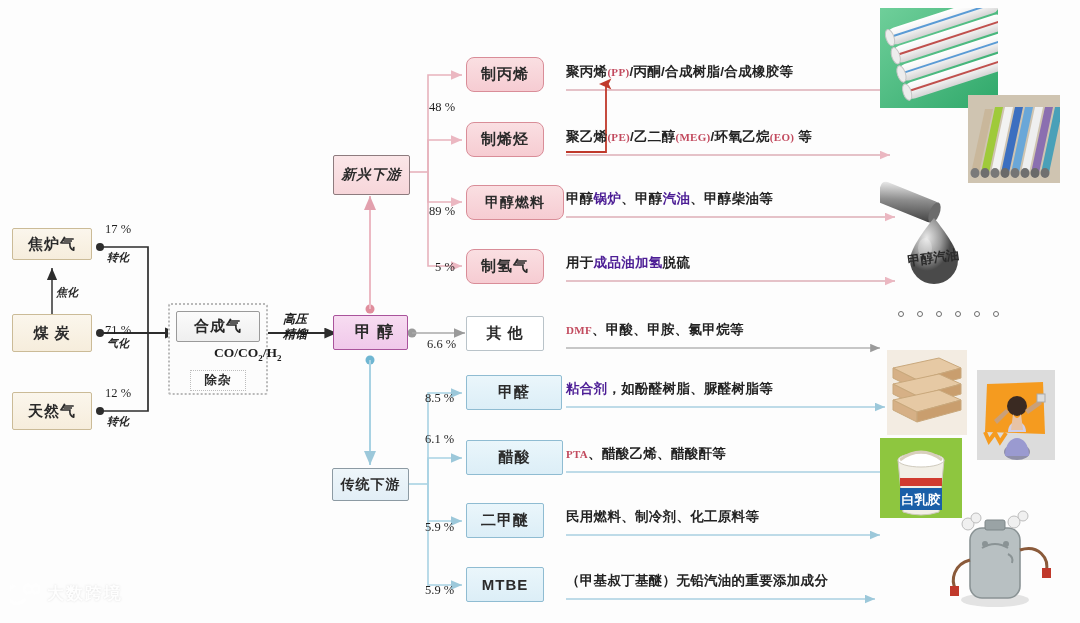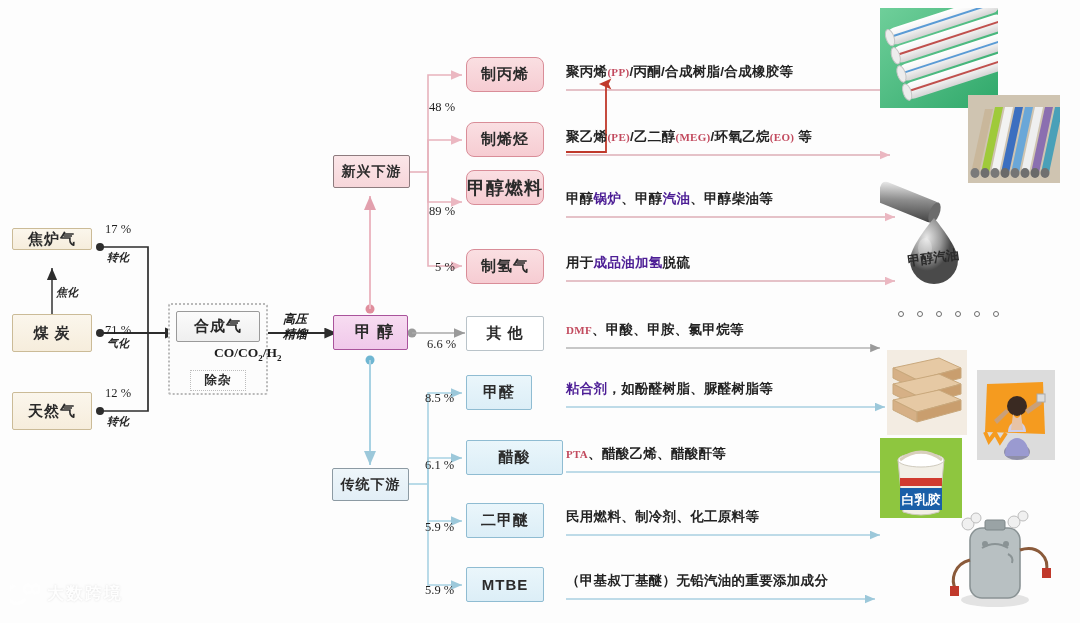--- a/index.html
+++ b/index.html
@@ -168,21 +168,21 @@
   <path d="M566,281 L895,281" stroke="#dcaeb6" stroke-width="1.5" fill="none" marker-end="url(#ah-pink2)"></path>
   <path d="M566,348 L880,348" stroke="#b4b4b4" stroke-width="1.4" fill="none" marker-end="url(#ah-gray)"></path>
   <path d="M566,407 L885,407" stroke="#a8cfe0" stroke-width="1.5" fill="none" marker-end="url(#ah-blue)"></path>
   <path d="M566,472 L900,472" stroke="#a8cfe0" stroke-width="1.5" fill="none" marker-end="url(#ah-blue)"></path>
   <path d="M566,535 L880,535" stroke="#a8cfe0" stroke-width="1.5" fill="none" marker-end="url(#ah-blue)"></path>
   <path d="M566,599 L875,599" stroke="#a8cfe0" stroke-width="1.5" fill="none" marker-end="url(#ah-blue)"></path>
 
   <path d="M566,152 L606,152 L606,84" stroke="#c0392b" stroke-width="1.8" fill="none" marker-end="url(#ah-red)"></path>
 </svg>
 
-<div class="node src" style="left:12px;top:228px;width:80px;height:22px;">
+<div class="node src" style="left:12px;top:228px;width:80px;height:32px;">
   <span>焦炉气</span>
 </div>
 <div class="node src" style="left:12px;top:314px;width:80px;height:38px;">
   <span>煤 炭</span>
 </div>
 <div class="node src" style="left:12px;top:392px;width:80px;height:38px;">
   <span>天然气</span>
 </div>
 
 <div class="smalllabel" style="left:56px;top:285px;">焦化</div>
@@ -209,61 +209,61 @@
 
 <div class="proclabel" style="left:272px;top:312px;width:46px;">
   <div>高压</div>
   <div>精馏</div>
 </div>
 
 <div class="node methanol" style="left:333px;top:315px;width:75px;height:35px;font-size:16px;padding-left:8px;">
   <span>甲 醇</span>
 </div>
 
-<div class="node hub-new" style="left:333px;top:155px;width:77px;height:33px;font-size:14px;">
+<div class="node hub-new" style="left:333px;top:155px;width:77px;height:40px;font-size:14px;font-style:italic;">
   <span>新兴下游</span>
 </div>
 <div class="node hub-trad" style="left:332px;top:468px;width:77px;height:33px;font-size:14px;">
   <span>传统下游</span>
 </div>
 
 <div class="node prod-pink" style="left:466px;top:57px;width:78px;height:35px;">
   <span>制丙烯</span>
 </div>
 <div class="node prod-pink" style="left:466px;top:122px;width:78px;height:35px;">
   <span>制烯烃</span>
 </div>
-<div class="node prod-pink" style="left:466px;top:170px;width:78px;height:35px;font-size:18px;">
+<div class="node prod-pink" style="left:466px;top:185px;width:98px;height:35px;font-size:14px;">
   <span>甲醇燃料</span>
 </div>
 <div class="node prod-pink" style="left:466px;top:249px;width:78px;height:35px;">
   <span>制氢气</span>
 </div>
 <div class="node prod-white" style="left:466px;top:316px;width:78px;height:35px;">
   <span>其 他</span>
 </div>
-<div class="node prod-blue" style="left:466px;top:375px;width:66px;height:35px;">
+<div class="node prod-blue" style="left:466px;top:375px;width:96px;height:35px;">
   <span>甲醛</span>
 </div>
 <div class="node prod-blue" style="left:466px;top:440px;width:97px;height:35px;">
   <span>醋酸</span>
 </div>
 <div class="node prod-blue" style="left:466px;top:503px;width:78px;height:35px;">
   <span>二甲醚</span>
 </div>
 <div class="node prod-blue" style="left:466px;top:567px;width:78px;height:35px;">
   <span>MTBE</span>
 </div>
 
 <div class="pct" style="left:429px;top:100px;">48 %</div>
 <div class="pct" style="left:429px;top:204px;">89 %</div>
 <div class="pct" style="left:435px;top:260px;">5 %</div>
 <div class="pct" style="left:427px;top:337px;">6.6 %</div>
 <div class="pct" style="left:425px;top:391px;">8.5 %</div>
-<div class="pct" style="left:425px;top:458px;text-align:right;">6.1 %</div>
+<div class="pct" style="left:425px;top:432px;text-align:right;">6.1 %</div>
 <div class="pct" style="left:425px;top:520px;">5.9 %</div>
 <div class="pct" style="left:425px;top:583px;">5.9 %</div>
 
 <div class="desc" style="left:566px;top:63px;">聚丙烯<span class="ab">(PP)</span>/丙酮/合成树脂/合成橡胶等</div>
 <div class="desc" style="left:566px;top:128px;">聚乙烯<span class="ab">(PE)</span>/乙二醇<span class="ab">(MEG)</span>/环氧乙烷<span class="ab">(EO)</span> 等</div>
 <div class="desc" style="left:566px;top:190px;">甲醇<span class="hl">锅炉</span>、甲醇<span class="hl">汽油</span>、甲醇柴油等</div>
 <div class="desc" style="left:566px;top:254px;">用于<span class="hl">成品油加氢</span>脱硫</div>
 <div class="desc" style="left:566px;top:321px;"><span class="ab">DMF</span>、甲酸、甲胺、氯甲烷等</div>
 <div class="desc" style="left:566px;top:380px;"><span class="hl">粘合剂</span>，如酚醛树脂、脲醛树脂等</div>
 <div class="desc" style="left:566px;top:445px;"><span class="ab">PTA</span>、醋酸乙烯、醋酸酐等</div>

